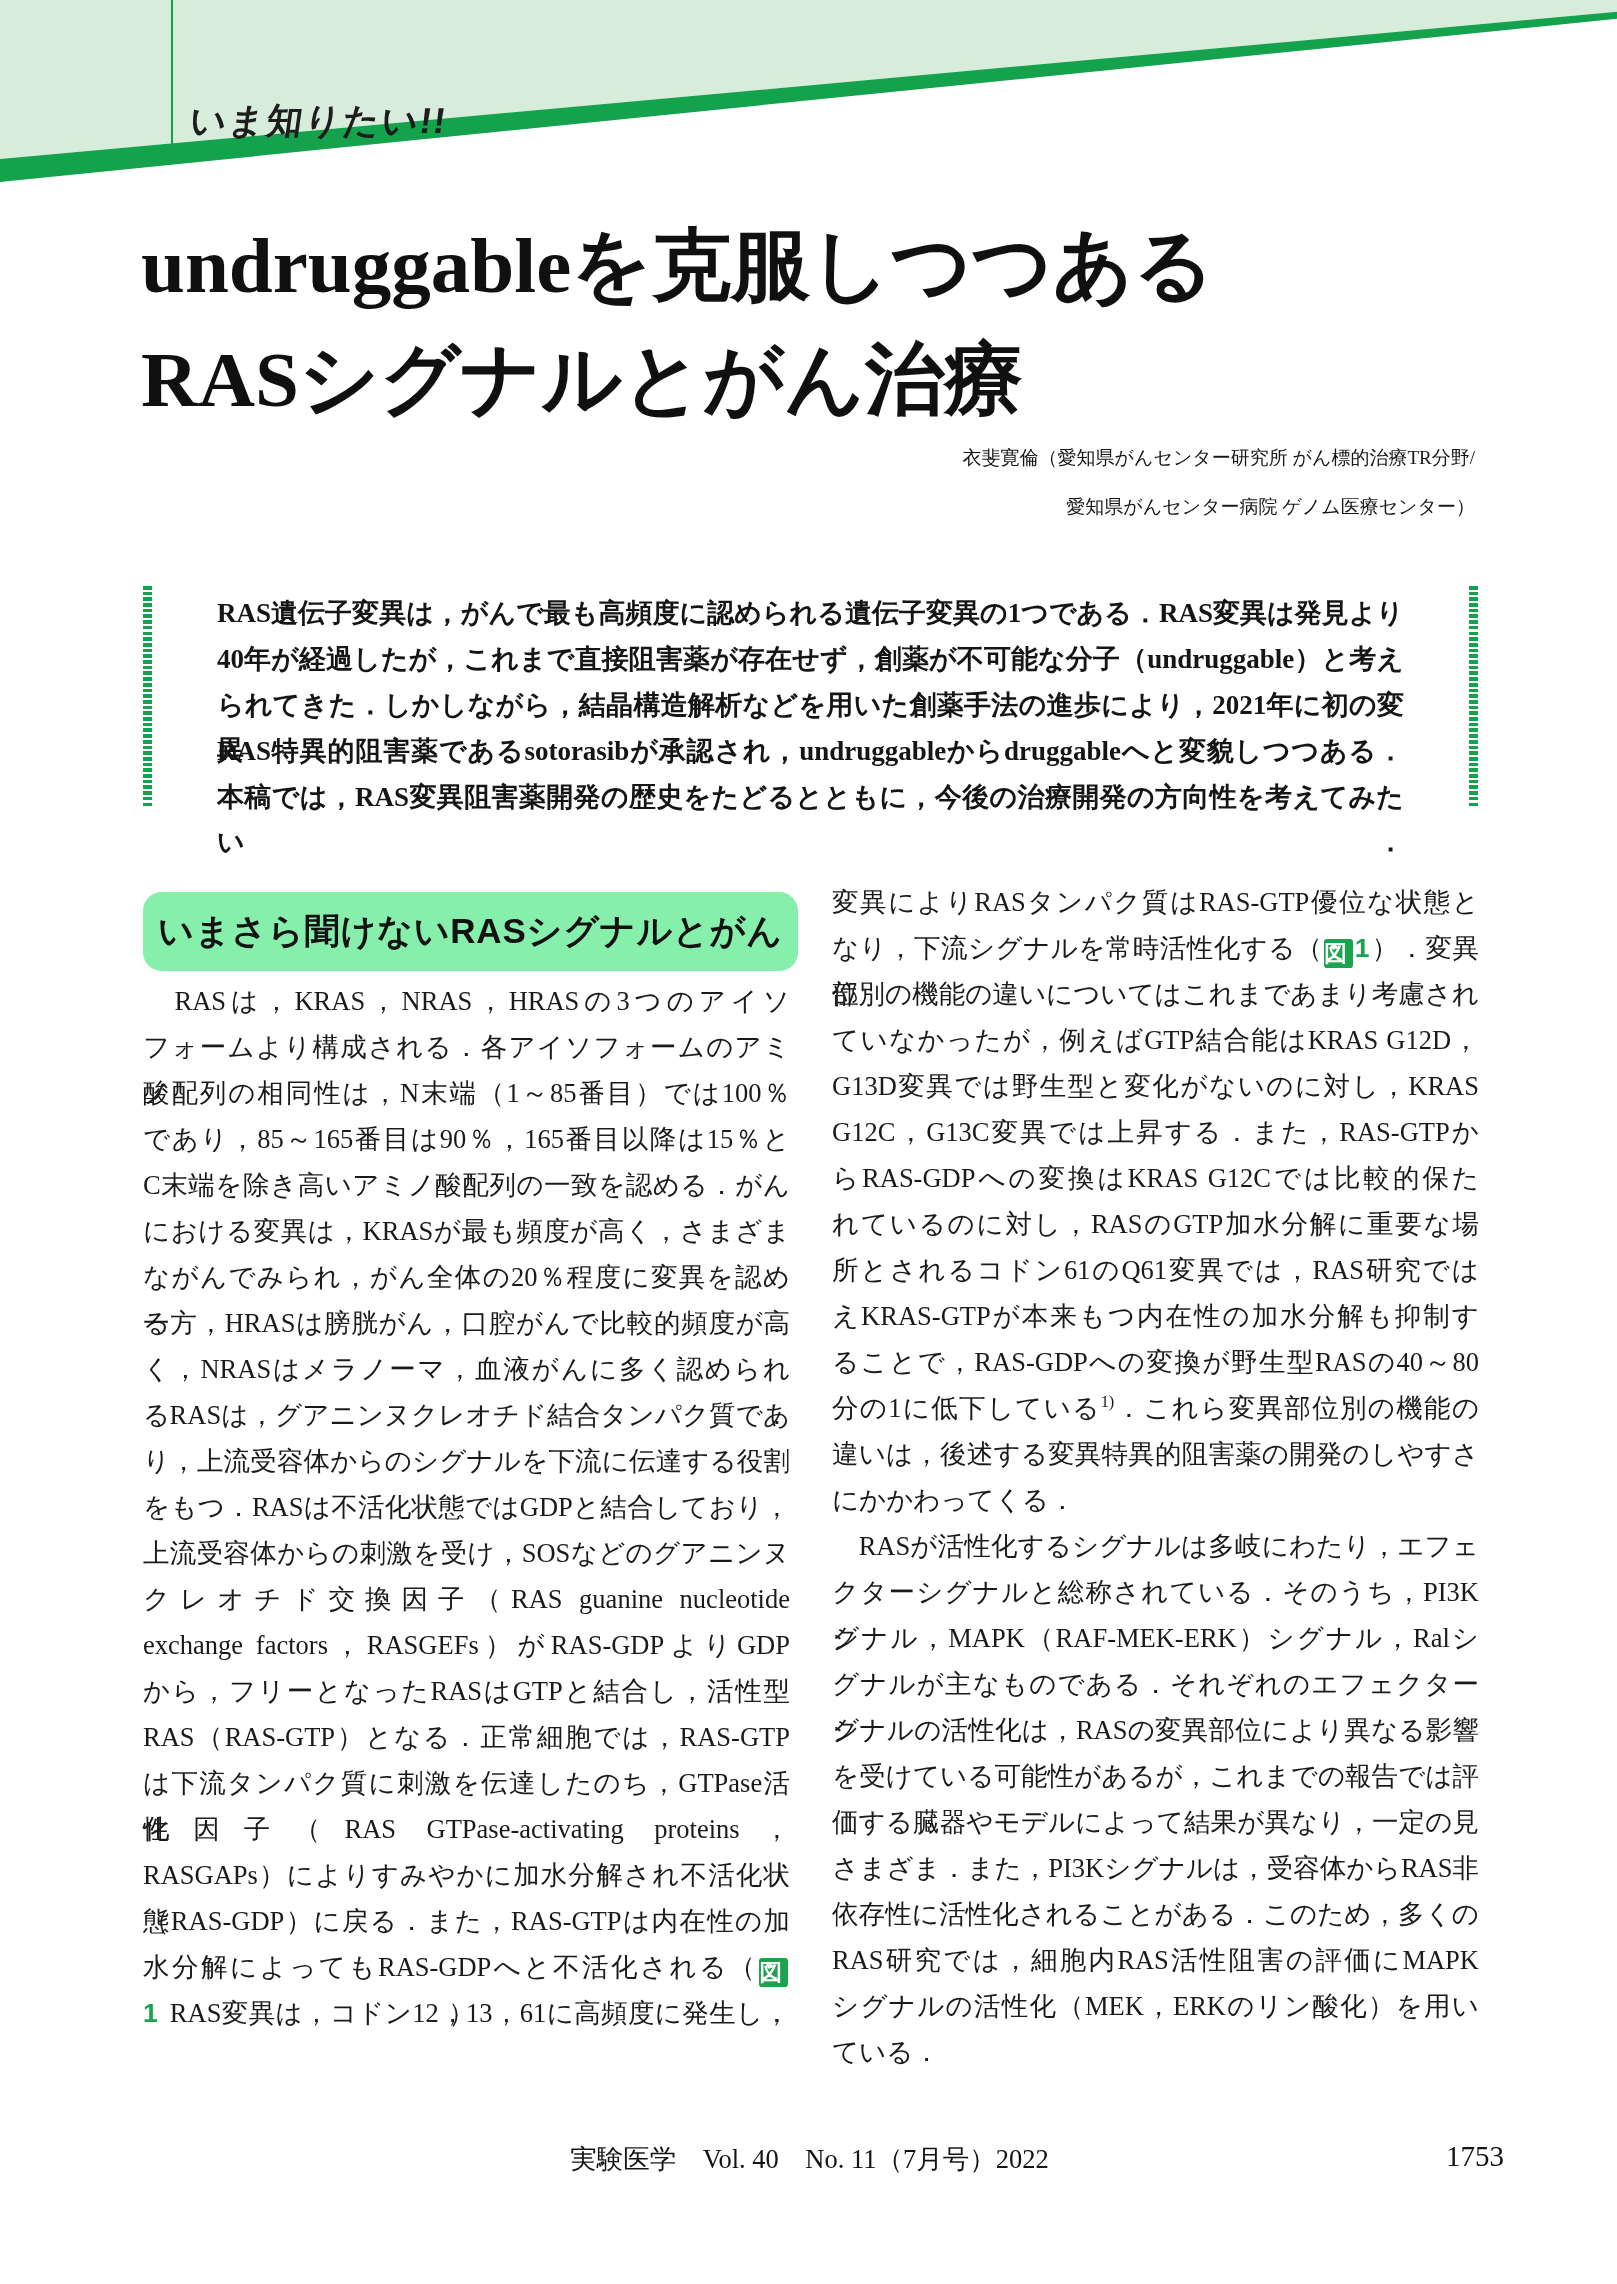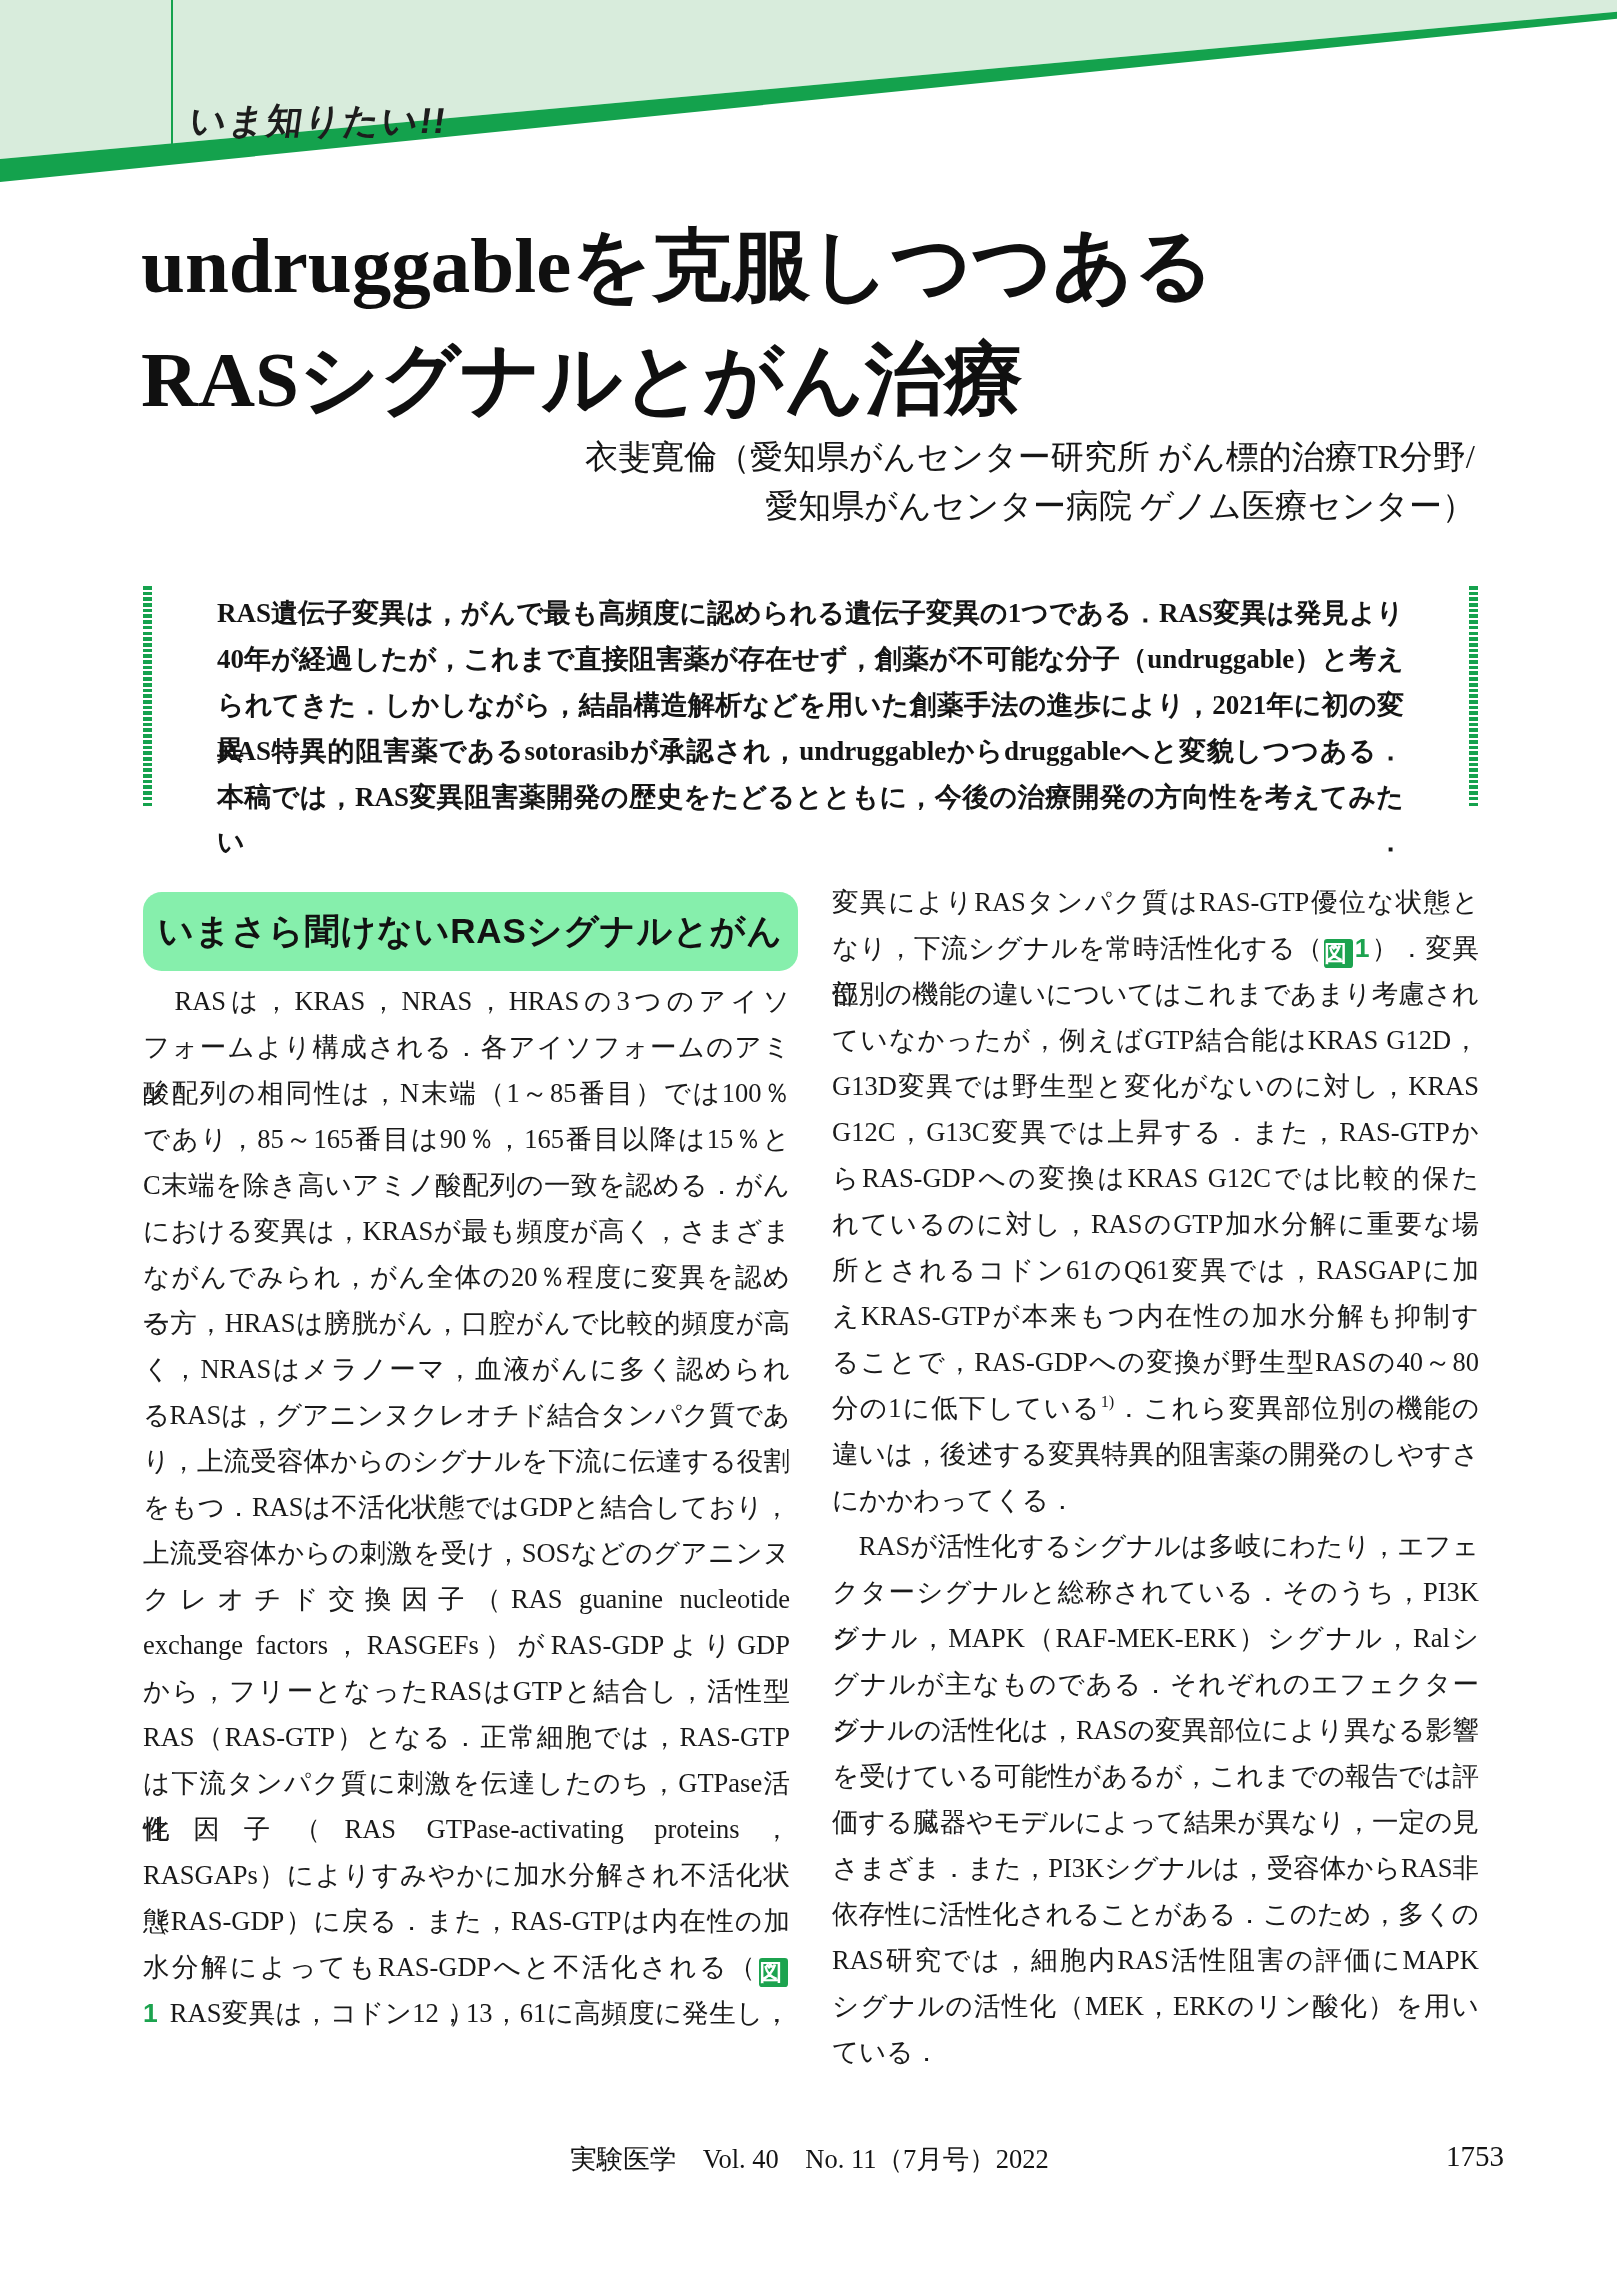--- a/index.html
+++ b/index.html
@@ -36,21 +36,21 @@
   
   .title{
     position:absolute;left:141px;top:209px;margin:0;
     font-family:"Liberation Serif", serif;
     font-weight:700;font-size:79px;line-height:114px;
     color:#101010;letter-spacing:0;
   }
   .title span{display:block;}
   .authors{
     position:absolute;right:143px;top:433px;
-    text-align:right;font-size:33px;line-height:49px;
+    text-align:right;font-size:19px;line-height:49px;
     color:#161616;
   }
   
   .abstract{
     position:absolute;left:143px;top:586px;width:1335px;height:220px;
   }
   .abstract .dash{
     position:absolute;top:0;bottom:0;width:9.4px;
     background:repeating-linear-gradient(to bottom,#15a24d 0px,#15a24d 3.6px,transparent 3.6px,transparent 5.7px);
   }
@@ -170,21 +170,21 @@
     </div>
   <div id="right-column" class="col right">
       <div class="tline">変異によりRASタンパク質はRAS-GTP優位な状態と</div>
       <div class="tline">なり，下流シグナルを常時活性化する（<span class="fig-badge">図</span><span class="fig-num">1</span>）．変異部</div>
       <div class="tline">位別の機能の違いについてはこれまであまり考慮され</div>
       <div class="tline">ていなかったが，例えばGTP結合能はKRAS G12D，</div>
       <div class="tline">G13D変異では野生型と変化がないのに対し，KRAS</div>
       <div class="tline">G12C，G13C変異では上昇する．また，RAS-GTPか</div>
       <div class="tline">らRAS-GDPへの変換はKRAS G12Cでは比較的保た</div>
       <div class="tline">れているのに対し，RASのGTP加水分解に重要な場</div>
-      <div class="tline">所とされるコドン61のQ61変異では，RASGAPに加</div>
+      <div class="tline">所とされるコドン61のQ61変異では，RAS研究では</div>
       <div class="tline">えKRAS-GTPが本来もつ内在性の加水分解も抑制す</div>
       <div class="tline">ることで，RAS-GDPへの変換が野生型RASの40～80</div>
       <div class="tline">分の1に低下している<span class="supref">1)</span>．これら変異部位別の機能の</div>
       <div class="tline">違いは，後述する変異特異的阻害薬の開発のしやすさ</div>
       <div class="tline short">にかかわってくる．</div>
       <div class="tline">　RASが活性化するシグナルは多岐にわたり，エフェ</div>
       <div class="tline">クターシグナルと総称されている．そのうち，PI3Kシ</div>
       <div class="tline">グナル，MAPK（RAF-MEK-ERK）シグナル，Ralシ</div>
       <div class="tline">グナルが主なものである．それぞれのエフェクターシ</div>
       <div class="tline">グナルの活性化は，RASの変異部位により異なる影響</div>

